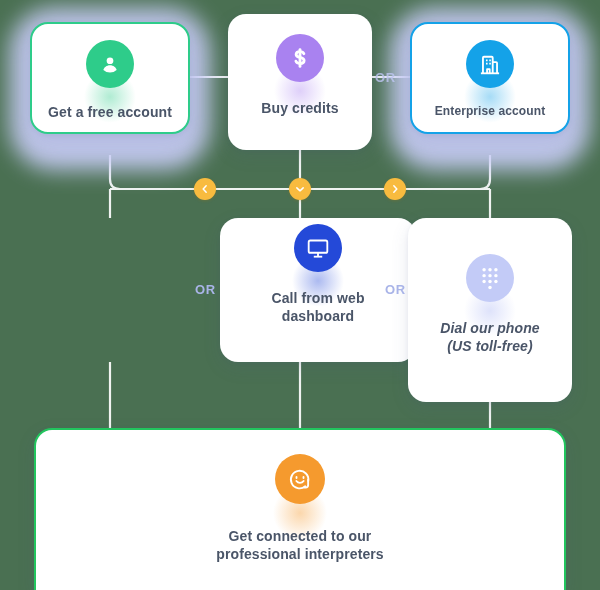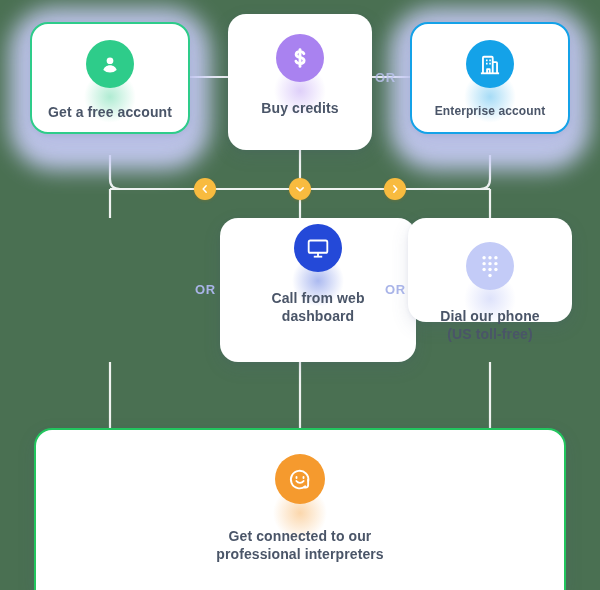--- a/index.html
+++ b/index.html
@@ -169,21 +169,21 @@
       </svg>
     </div>
     <div class="caption" style="font-size:14px;margin-top:18px;">
       <span>Call from web</span><br>
       <span>dashboard</span>
     </div>
   </div>
 
   <div class="or" style="left:385px;top:282px;">OR</div>
 
-  <div class="card" style="left:408px;top:218px;width:164px;height:104px;padding-top:24px;">
+  <div class="card" style="left:408px;top:218px;width:164px;height:184px;padding-top:36px;font-style:italic;">
     <div class="ring" style="width:48px;height:48px;background:#c3cbf7;--glow:rgba(195,203,247,.55);">
       <svg width="24" height="26" viewBox="0 0 18 22" fill="#ffffff">
         <circle cx="4" cy="4" r="1.45"></circle>
           <circle cx="9" cy="4" r="1.45"></circle>
           <circle cx="14" cy="4" r="1.45"></circle>
         <circle cx="4" cy="9" r="1.45"></circle>
           <circle cx="9" cy="9" r="1.45"></circle>
           <circle cx="14" cy="9" r="1.45"></circle>
         <circle cx="4" cy="14" r="1.45"></circle>
           <circle cx="9" cy="14" r="1.45"></circle>

